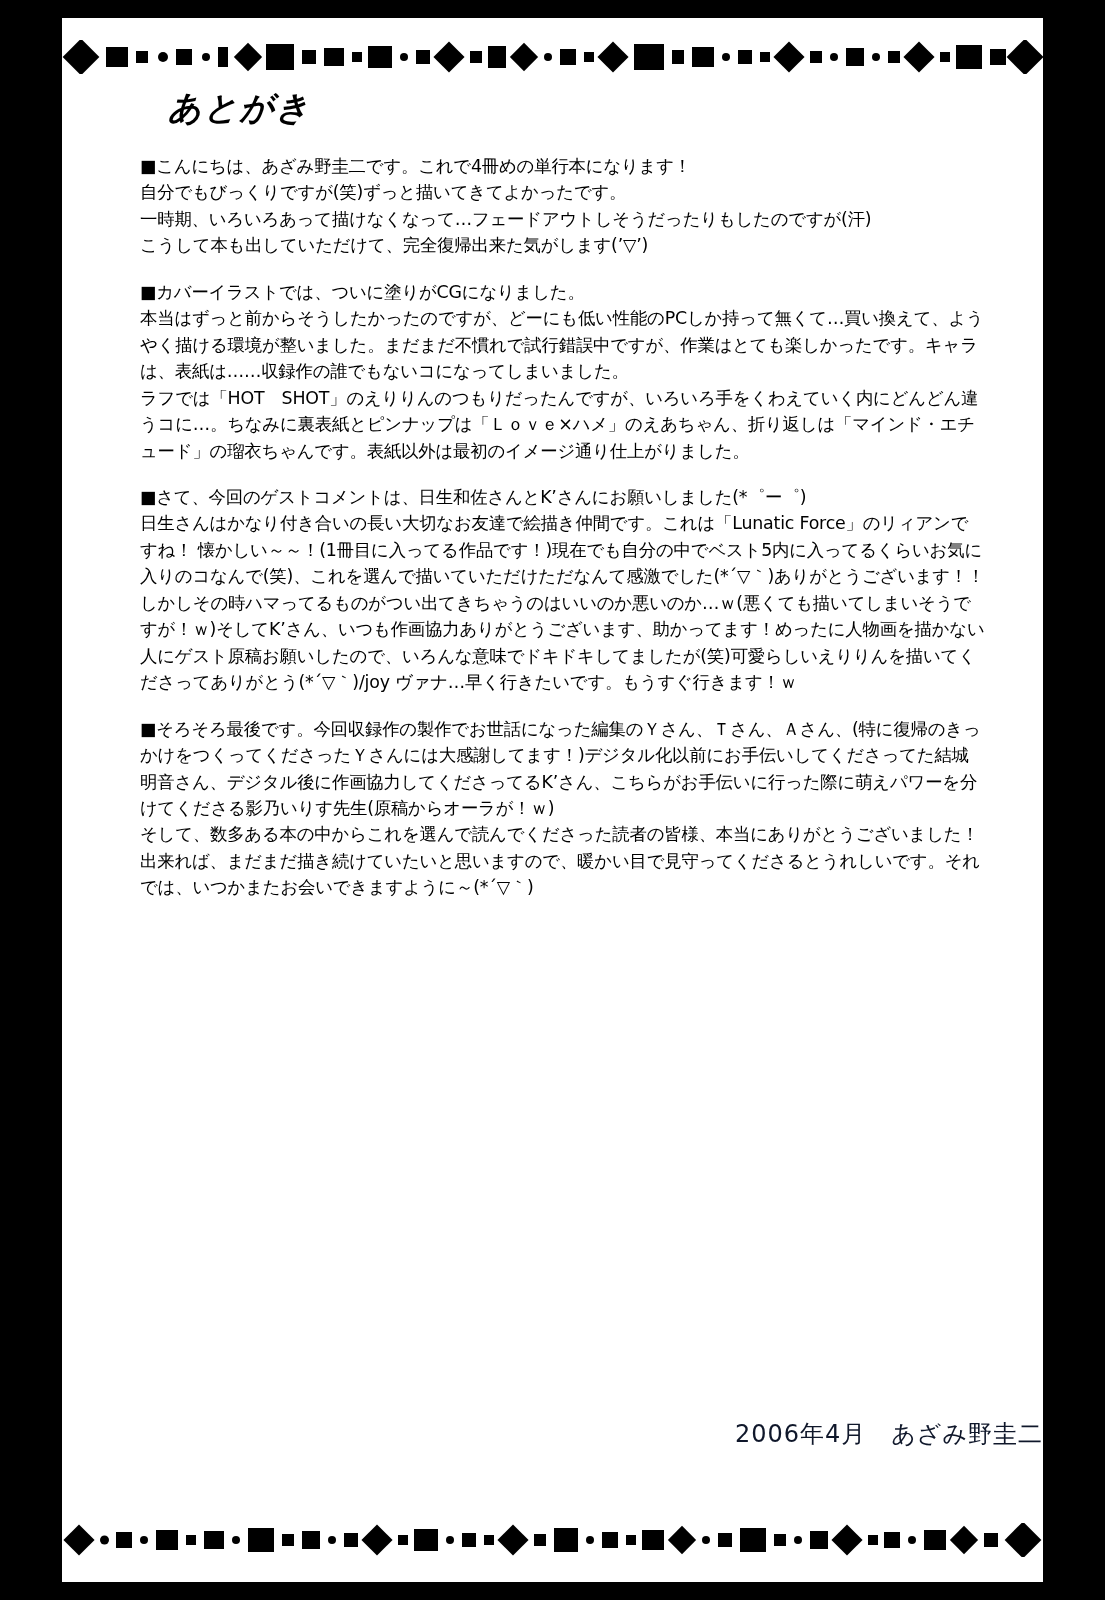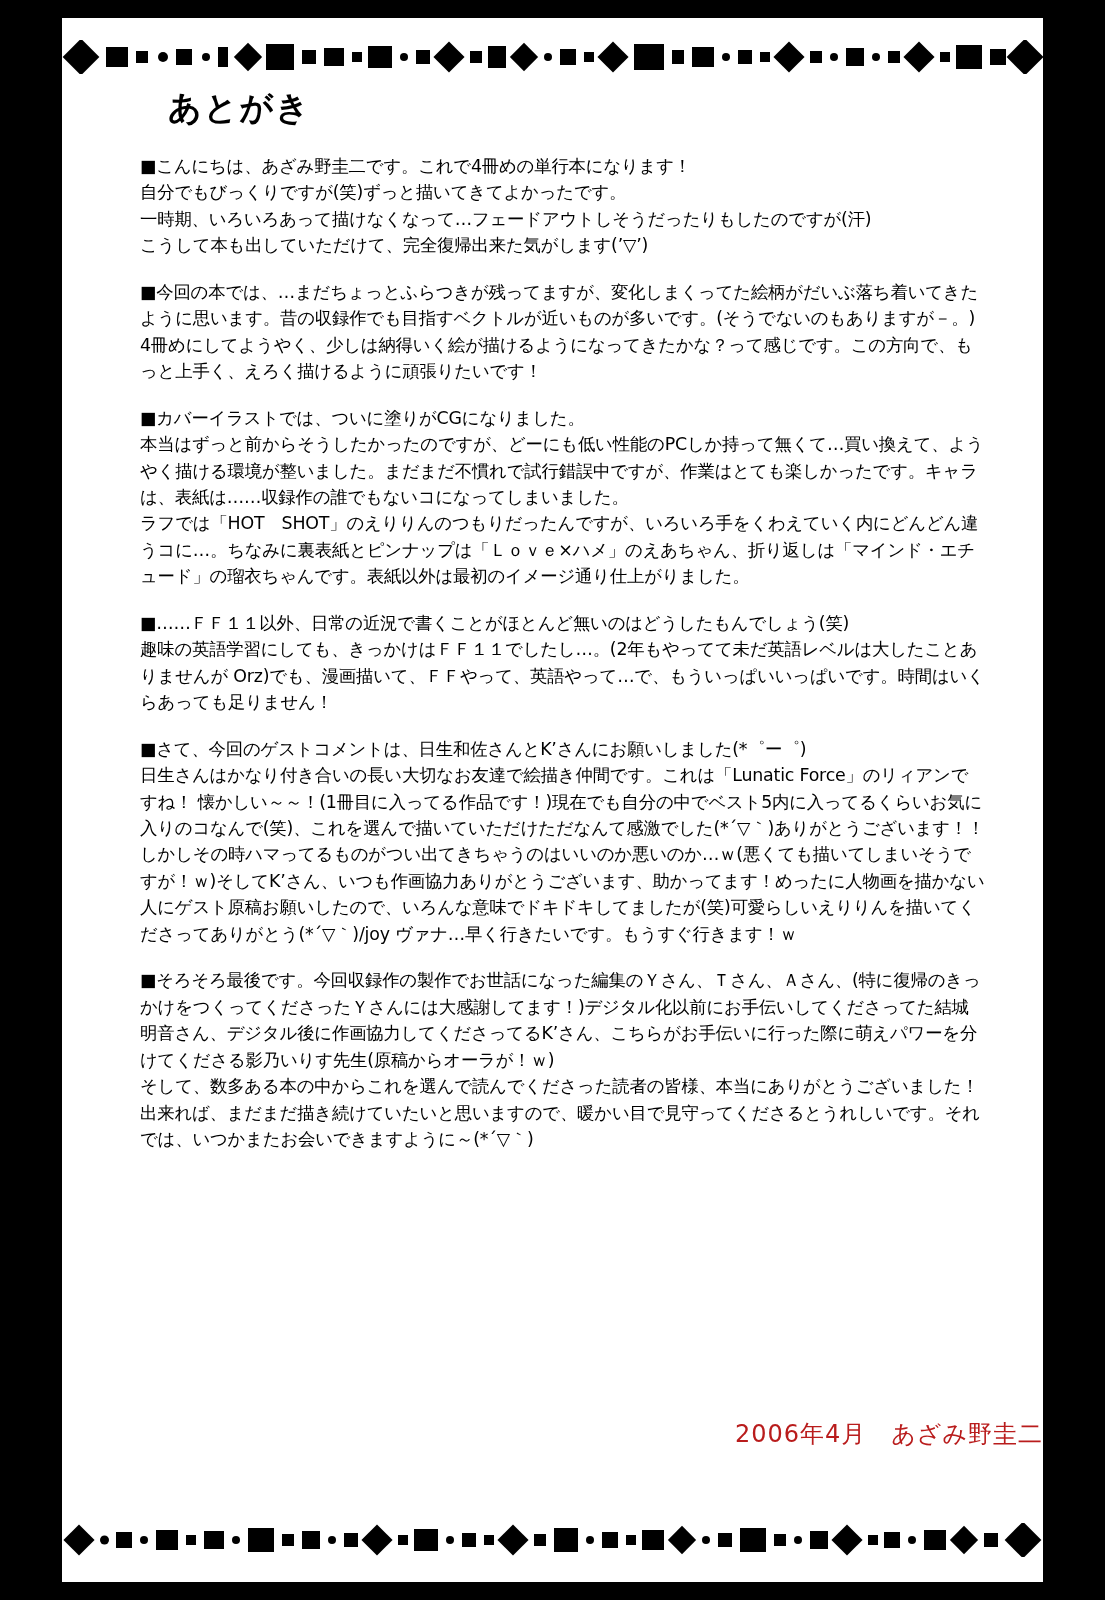--- a/index.html
+++ b/index.html
@@ -47,40 +47,41 @@
     top: 68px;
     width: 845px;
   }
   h1.title {
     font-family: "DejaVu Sans", sans-serif;
     font-size: 33px;
     font-weight: bold;
     letter-spacing: 2px;
     margin: 0 0 22px 28px;
     color: #000;
+    font-style: italic;
   }
   .para {
     font-size: 17.4px;
     line-height: 1.52;
     color: #000;
     margin: 0 0 20px 0;
     letter-spacing: -0.2px;
     text-align: left;
     white-space: pre-wrap;
     word-break: break-all;
   }
   .signature {
     position: absolute;
     right: 0;
     top: 1400px;
     width: 845px;
     text-align: right;
     font-size: 24px;
     letter-spacing: 1px;
-    color: #b91c1c;
+    color: #0f172a;
     font-weight: normal;
   }
   .sig-inner { display: inline-block; }
 </style>
 </head>
 <body>
 
 <div class="page">
 
   <div class="deco-row deco-top">
@@ -126,26 +127,23 @@
       <div class="shape dia" style="left: 950px; width: 26px; height: 26px;"></div>
     </div>
 
   <div class="content">
     <h1 class="title">あとがき</h1>
 
     <p class="para">■こんにちは、あざみ野圭二です。これで4冊めの単行本になります！
 自分でもびっくりですが(笑)ずっと描いてきてよかったです。
 一時期、いろいろあって描けなくなって…フェードアウトしそうだったりもしたのですが(汗)
 こうして本も出していただけて、完全復帰出来た気がします(’▽’)</p>
-    <p class="para">■今回の本では、…まだちょっとふらつきが残ってますが、変化しまくってた絵柄がだいぶ落ち着いてきたように思います。昔の収録作でも目指すベクトルが近いものが多いです。(そうでないのもありますが－。)4冊めにしてようやく、少しは納得いく絵が描けるようになってきたかな？って感じです。この方向で、もっと上手く、えろく描けるように頑張りたいです！</p>
     <p class="para">■カバーイラストでは、ついに塗りがCGになりました。
 本当はずっと前からそうしたかったのですが、どーにも低い性能のPCしか持って無くて…買い換えて、ようやく描ける環境が整いました。まだまだ不慣れで試行錯誤中ですが、作業はとても楽しかったです。キャラは、表紙は……収録作の誰でもないコになってしまいました。
 ラフでは「HOT　SHOT」のえりりんのつもりだったんですが、いろいろ手をくわえていく内にどんどん違うコに…。ちなみに裏表紙とピンナップは「Ｌｏｖｅ×ハメ」のえあちゃん、折り返しは「マインド・エチュード」の瑠衣ちゃんです。表紙以外は最初のイメージ通り仕上がりました。</p>
-    <p class="para">■……ＦＦ１１以外、日常の近況で書くことがほとんど無いのはどうしたもんでしょう(笑)
-趣味の英語学習にしても、きっかけはＦＦ１１でしたし…。(2年もやってて未だ英語レベルは大したことありませんが Orz)でも、漫画描いて、ＦＦやって、英語やって…で、もういっぱいいっぱいです。時間はいくらあっても足りません！</p>
     <p class="para">■さて、今回のゲストコメントは、日生和佐さんとK’さんにお願いしました(*゜ー゜)
 日生さんはかなり付き合いの長い大切なお友達で絵描き仲間です。これは「Lunatic Force」のリィアンですね！ 懐かしい～～！(1冊目に入ってる作品です！)現在でも自分の中でベスト5内に入ってるくらいお気に入りのコなんで(笑)、これを選んで描いていただけただなんて感激でした(*´▽｀)ありがとうございます！！ しかしその時ハマってるものがつい出てきちゃうのはいいのか悪いのか…ｗ(悪くても描いてしまいそうですが！ｗ)そしてK’さん、いつも作画協力ありがとうございます、助かってます！めったに人物画を描かない人にゲスト原稿お願いしたので、いろんな意味でドキドキしてましたが(笑)可愛らしいえりりんを描いてくださってありがとう(*´▽｀)/joy ヴァナ…早く行きたいです。もうすぐ行きます！ｗ</p>
     <p class="para">■そろそろ最後です。今回収録作の製作でお世話になった編集のＹさん、Ｔさん、Ａさん、(特に復帰のきっかけをつくってくださったＹさんには大感謝してます！)デジタル化以前にお手伝いしてくださってた結城明音さん、デジタル後に作画協力してくださってるK’さん、こちらがお手伝いに行った際に萌えパワーを分けてくださる影乃いりす先生(原稿からオーラが！ｗ)
 そして、数多ある本の中からこれを選んで読んでくださった読者の皆様、本当にありがとうございました！出来れば、まだまだ描き続けていたいと思いますので、暖かい目で見守ってくださるとうれしいです。それでは、いつかまたお会いできますように～(*´▽｀)</p>
   </div>
 
   <div class="signature">
     <span class="sig-inner">2006年4月　あざみ野圭二</span>
   </div>
 

